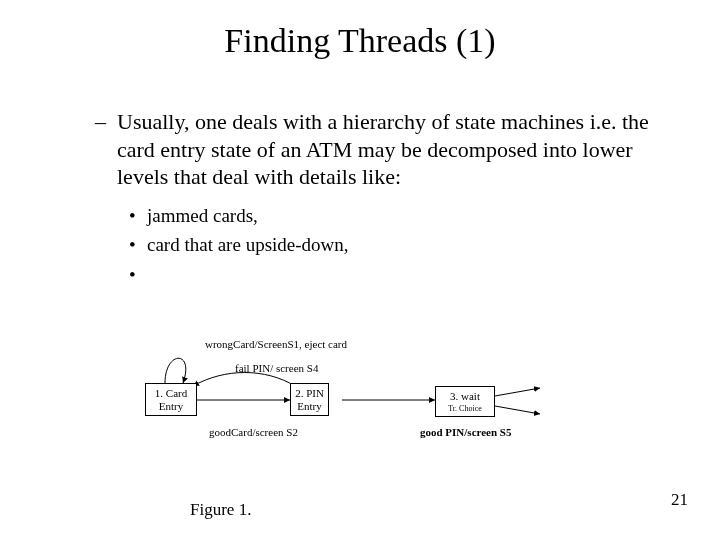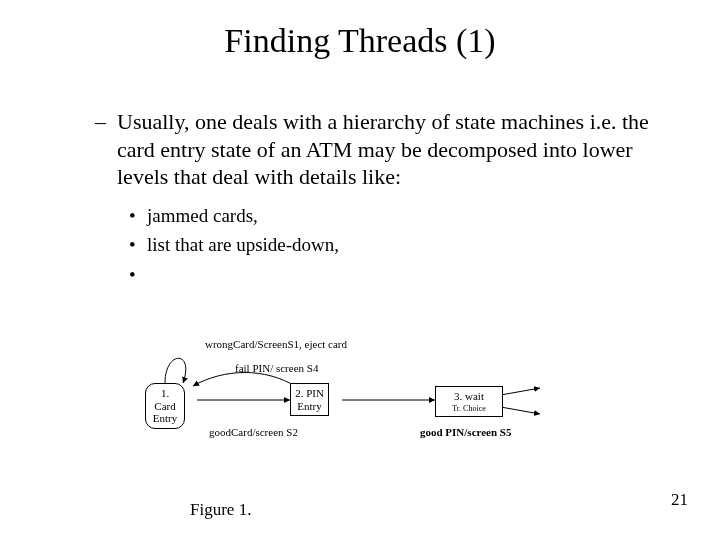--- a/index.html
+++ b/index.html
@@ -71,23 +71,23 @@
     line-height: 1.15;
   }
   .state {
     position: absolute;
     border: 1px solid #000;
     text-align: center;
     box-sizing: border-box;
     padding: 3px 4px;
     background: #fff;
   }
-  .s1 { left: 0;   top: 45px; width: 40px; border-radius: 10px; }
+  .s1 { left: 0;   top: 45px; width: 52px; }
   .s2 { left: 145px; top: 45px; width: 39px; }
-  .s3 { left: 290px; top: 48px; width: 68px; }
+  .s3 { left: 290px; top: 48px; width: 60px; }
   .s3 .sub { font-size: 8px; display:block; margin-top:1px;}
   .label {
     position: absolute;
     white-space: nowrap;
   }
   .page-num {
     position: absolute;
     right: 32px;
     bottom: 30px;
     font-size: 17px;
@@ -120,21 +120,21 @@
       <span>Usually, one deals with a hierarchy of state machines i.e. the card entry state of an ATM may be decomposed into lower levels that deal with details like:</span>
     </div>
 
     <div class="lvl2-group">
       <div class="lvl2">
         <span class="dot">•</span>
         <span>jammed cards,</span>
       </div>
       <div class="lvl2">
         <span class="dot">•</span>
-        <span>list that are upside-down,</span>
+        <span>card that are upside-down,</span>
       </div>
       <div class="lvl2">
         <span class="dot">•</span>
       </div>
     </div>
   </div>
 
   <div class="diagram">
 
     <svg class="arrows" viewBox="0 0 430 125">

